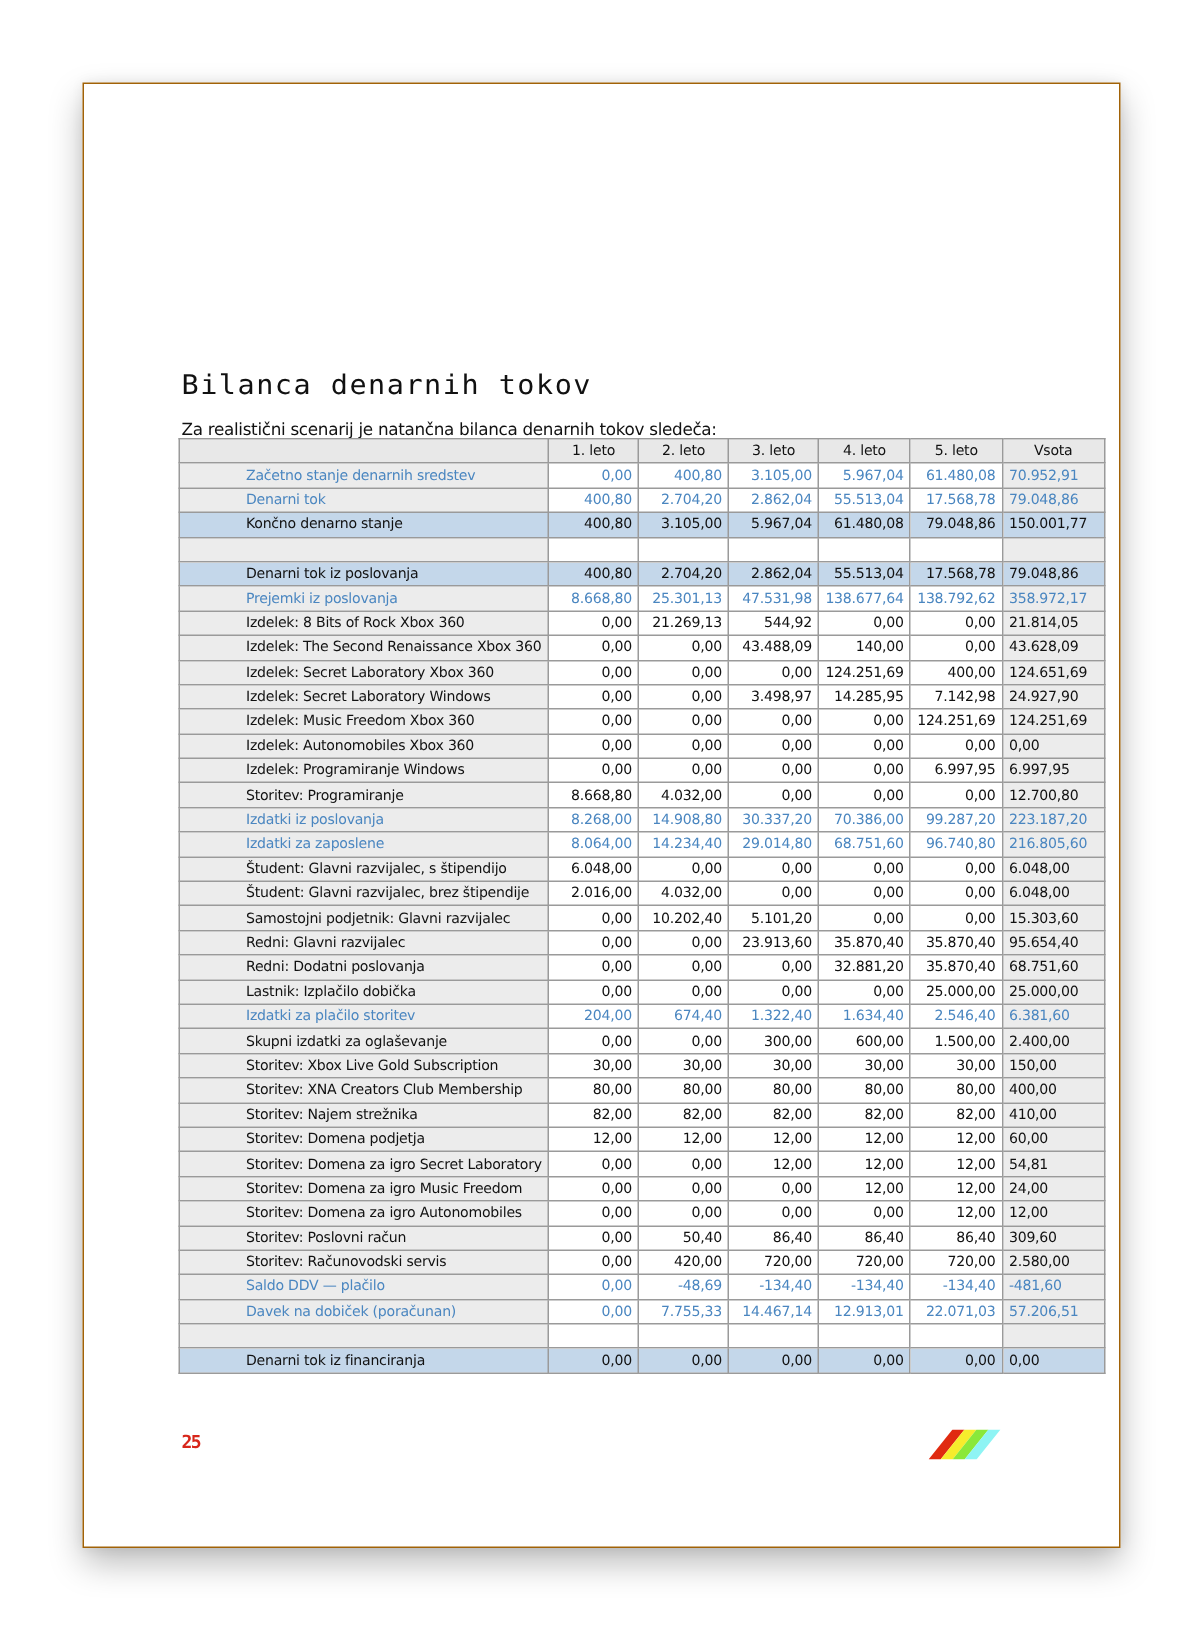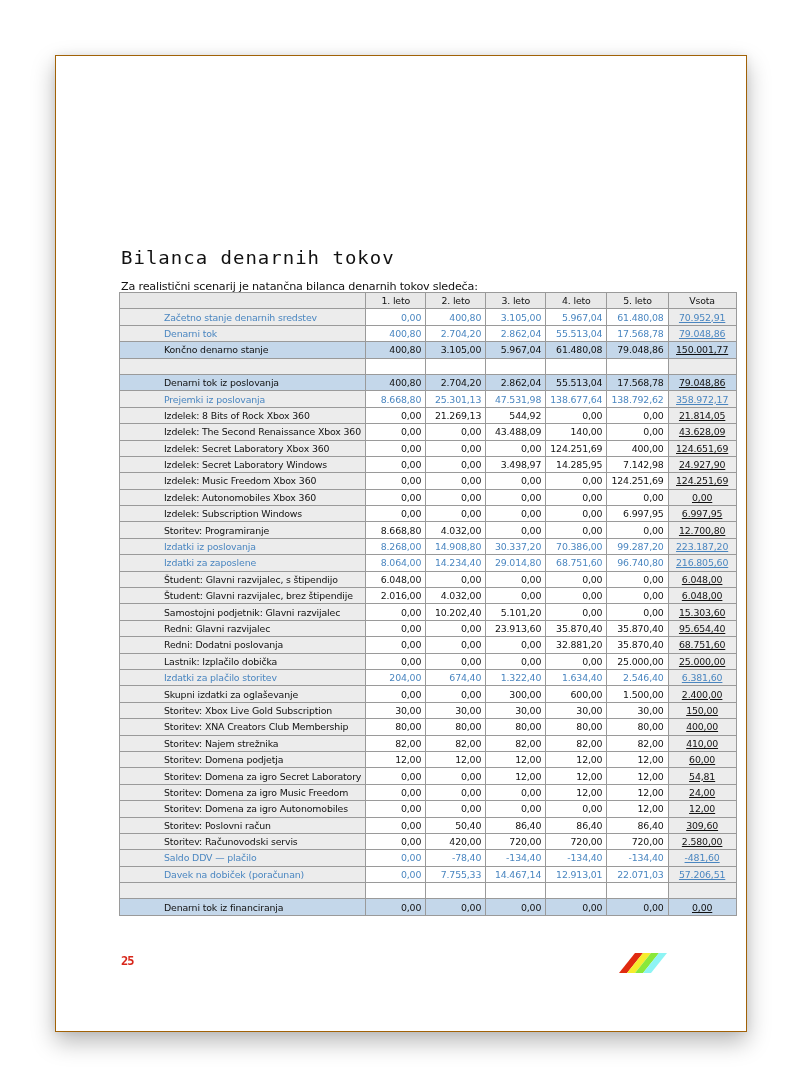--- a/index.html
+++ b/index.html
@@ -10,21 +10,21 @@
            letter-spacing:1px; color:#111; transform:scaleY(0.95); }
   .intro { position:absolute; left:65px; top:224px; font-size:11.2px; color:#111; letter-spacing:-0.2px; }
   table.cf { position:absolute; left:63px; top:236px; border-collapse:collapse; table-layout:fixed; font-size:9.4px; letter-spacing:-0.15px; }
   table.cf col.c0 { width:193px; }
   table.cf col.cn { width:60px; }
   table.cf col.cs { width:68px; }
   table.cf td, table.cf th { border:1px solid #9a9a9a; height:15.4px; padding:0 4px; white-space:nowrap; overflow:hidden; }
   table.cf th { background:#e8e8e8; font-weight:normal; text-align:center; color:#111; }
   table.cf td.lbl { background:#ececec; text-align:left; color:#111;padding-left:44px; }
   table.cf td.num { text-align:right; background:#fff; color:#111; }
-  table.cf td.sum { text-align:center; background:#ececec; color:#111;text-decoration:underline; }
+  table.cf td.sum { text-align:left; background:#ececec; color:#111; }
   table.cf tr.blue td { color:#4a86c0; }
   table.cf tr.hl td { background:#c4d7ea !important; color:#111; }
   table.cf tr.empty td.lbl { background:#ececec; }
   .pagenum { position:absolute; left:65px; top:898px; font-family:"DejaVu Sans Mono", monospace; font-size:12px; color:#d8261a; font-weight:bold; letter-spacing:-1px; }
   .logo { position:absolute; left:563px; top:897px; width:64px; height:20px; }
 </style>
 </head>
 <body>
 
 <div class="page">
@@ -155,21 +155,21 @@
         <tr>
           <td class="lbl">Izdelek: Autonomobiles Xbox 360</td>
           <td class="num">0,00</td>
           <td class="num">0,00</td>
           <td class="num">0,00</td>
           <td class="num">0,00</td>
           <td class="num">0,00</td>
           <td class="sum">0,00</td>
         </tr>
         <tr>
-          <td class="lbl">Izdelek: Subscription Windows</td>
+          <td class="lbl">Izdelek: Programiranje Windows</td>
           <td class="num">0,00</td>
           <td class="num">0,00</td>
           <td class="num">0,00</td>
           <td class="num">0,00</td>
           <td class="num">6.997,95</td>
           <td class="sum">6.997,95</td>
         </tr>
         <tr>
           <td class="lbl">Storitev: Programiranje</td>
           <td class="num">8.668,80</td>
@@ -346,21 +346,21 @@
           <td class="num">0,00</td>
           <td class="num">420,00</td>
           <td class="num">720,00</td>
           <td class="num">720,00</td>
           <td class="num">720,00</td>
           <td class="sum">2.580,00</td>
         </tr>
         <tr class="blue">
           <td class="lbl">Saldo DDV — plačilo</td>
           <td class="num">0,00</td>
-          <td class="num">-78,40</td>
+          <td class="num">-48,69</td>
           <td class="num">-134,40</td>
           <td class="num">-134,40</td>
           <td class="num">-134,40</td>
           <td class="sum">-481,60</td>
         </tr>
         <tr class="blue">
           <td class="lbl">Davek na dobiček (poračunan)</td>
           <td class="num">0,00</td>
           <td class="num">7.755,33</td>
           <td class="num">14.467,14</td>

